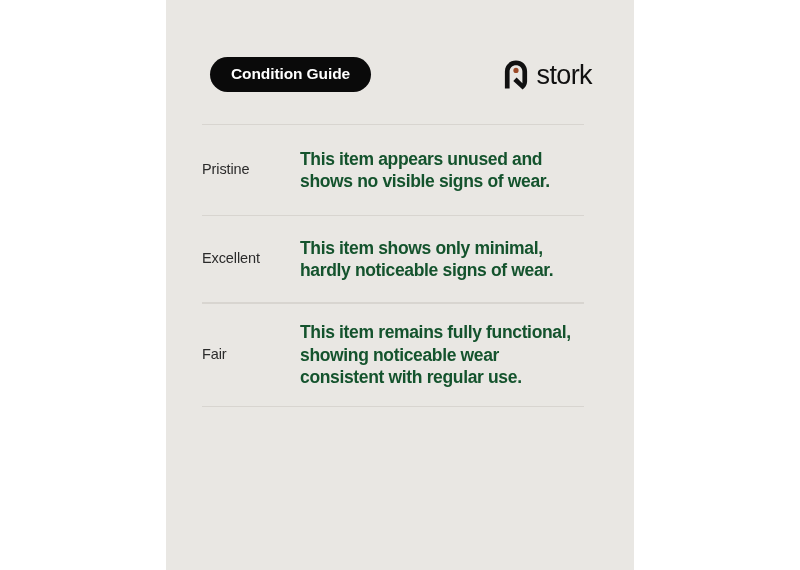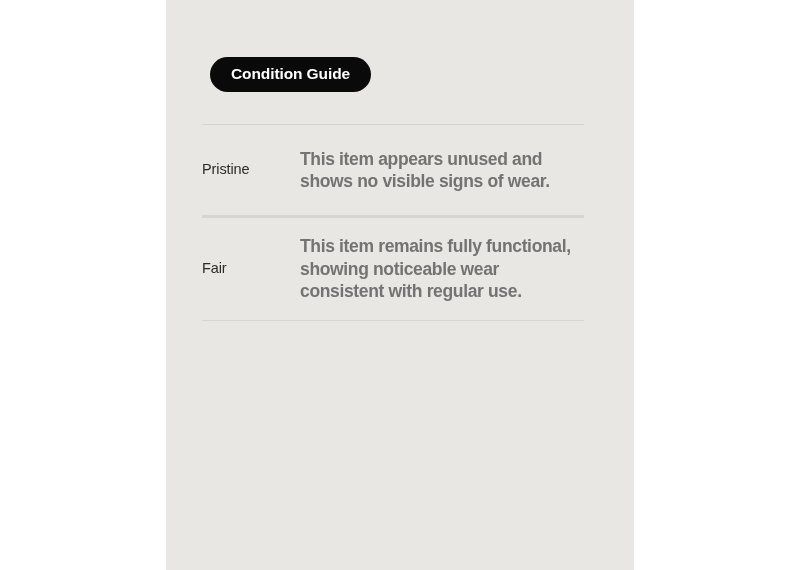--- a/index.html
+++ b/index.html
@@ -113,50 +113,61 @@
     font-size: 14.5px;
     color: #2b2b2b;
     letter-spacing: -0.1px;
     line-height: 1.2;
   }
 
   .row-desc {
     flex: 1;
     font-size: 17.5px;
     font-weight: bold;
-    color: #737373;
+    color: #14532d;
     line-height: 22.5px;
     letter-spacing: -0.35px;
   }
 </style>
 </head>
 <body>
 
 <div class="page">
 
   <div class="card">
 
     <div class="card-header">
 
       <div class="pill">Condition Guide</div>
 
+      <div class="brand">
+        <svg class="brand-mark" viewBox="0 0 26 31">
+          <path d="M13 1.6 C6.7 1.6 1.9 6.3 1.9 12.4 L1.9 29.4 L6.6 29.4 L6.6 12.4 C6.6 8.9 9.4 6.2 13 6.2 C16.6 6.2 19.4 8.9 19.4 12.4 L19.4 24.2 L13.6 18.6 L10.3 21.9 L19.6 30.6 C21.9 29.0 24.1 26.3 24.1 22.6 L24.1 12.4 C24.1 6.3 19.3 1.6 13 1.6 Z" fill="#111111"></path>
+          <circle cx="13" cy="11.4" r="2.6" fill="#9c4a28"></circle>
+        </svg>
+        <span class="brand-word">stork</span>
+      </div>
 
     </div>
 
     <div class="table">
 
       <div class="divider"></div>
 
       <div class="row row-pristine">
         <div class="row-label">Pristine</div>
         <div class="row-desc">This item appears unused and shows no visible signs of wear.</div>
       </div>
 
       <div class="divider"></div>
 
+      <div class="row row-excellent">
+        <div class="row-label">Excellent</div>
+        <div class="row-desc">This item shows only minimal, hardly noticeable signs of wear.</div>
+      </div>
 
       <div class="divider"></div>
 
 
       <div class="divider"></div>
 
       <div class="row row-fair">
         <div class="row-label">Fair</div>
         <div class="row-desc">This item remains fully functional, showing noticeable wear consistent with regular use.</div>
       </div>

